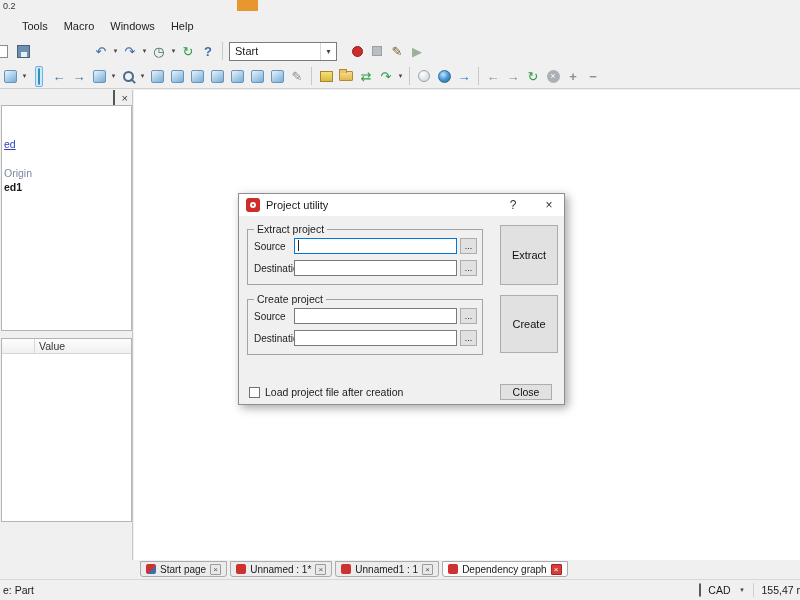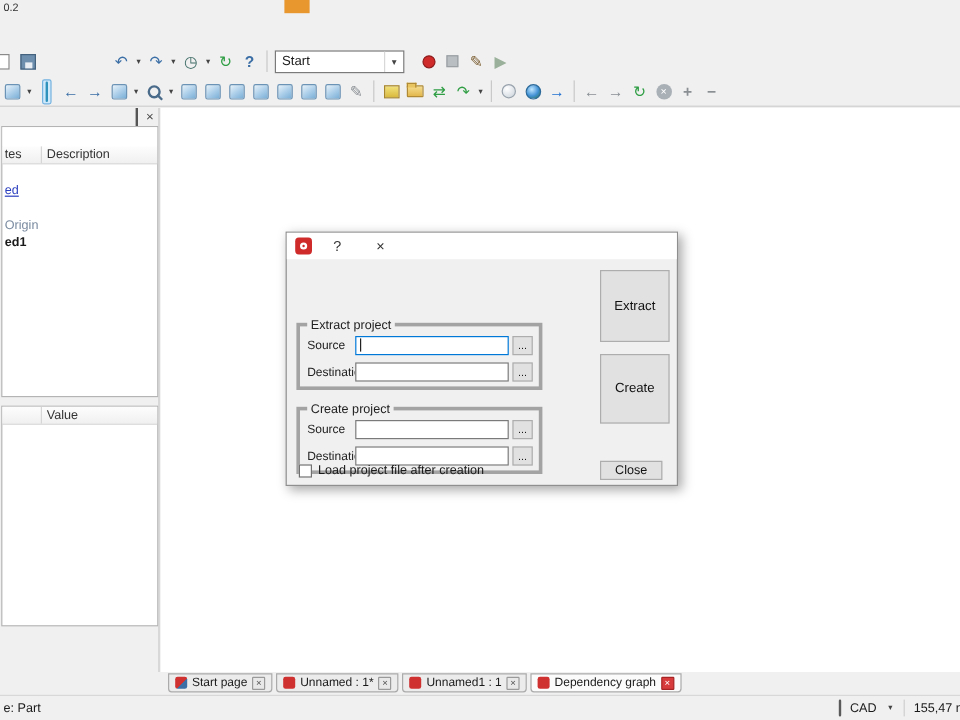--- a/index.html
+++ b/index.html
@@ -70,21 +70,21 @@
   .viewport { position:absolute; left:134px; top:90px; width:666px; height:470px; background:#ffffff; }
 
   
   .dialog { position:absolute; left:238px; top:193px; width:327px; height:212px; background:#f0f0f0; border:1px solid #8f8f8f; box-shadow:3px 3px 9px rgba(0,0,0,0.35); z-index:10; }
   .dlg-title { height:22px; background:#fff; display:flex; align-items:center; padding-left:7px; gap:6px; font-size:11px; }
   .fc-icon { width:14px; height:14px; border-radius:3px; background:#cf2b2b; position:relative; flex:0 0 auto; }
   .fc-icon::after { content:""; position:absolute; inset:4px; border:2px solid #fff; border-radius:50%; }
   .dlg-title .ttl { flex:1; }
   .dlg-btn { width:30px; text-align:center; font-size:12px; color:#333; }
   .dlg-body { position:absolute; top:22px; left:0; right:0; bottom:0; }
-  .group { position:absolute; left:8px; width:205px; height:56px; border:3px solid #a3a3a3;margin-top:40px; }
+  .group { position:absolute; left:8px; width:236px; height:56px; border:1px solid #a3a3a3; }
   .g1 { top:13px; } .g2 { top:83px; }
   .glabel { position:absolute; top:-7px; left:6px; background:#f0f0f0; padding:0 3px; font-size:10.5px; color:#222; }
   .frow { position:absolute; left:6px; right:5px; height:16px; display:flex; align-items:center; }
   .r1 { top:8px; } .r2 { top:30px; }
   .flabel { width:40px; font-size:10px; color:#222; flex:0 0 auto; }
   .inwrap { flex:1; position:relative; display:flex; }
   .txt { width:100%; height:16px; border:1px solid #7a7a7a; background:#fff; font-size:10px; padding:0 3px; font-family:"Liberation Sans",sans-serif; }
   .txt.focused { border:1px solid #0078d7; }
   .caret { position:absolute; left:4px; top:2px; width:1px; height:11px; background:#222; }
   .browse { width:17px; height:16px; margin-left:3px; background:#e1e1e1; border:1px solid #adadad; font-size:9px; display:flex; align-items:flex-end; justify-content:center; padding-bottom:2px; flex:0 0 auto; }
@@ -110,20 +110,26 @@
 </head>
 <body>
 
 <div class="screen">
 
   <div class="titlebar">
     <span class="tfrag">0.2</span>
     <div class="win-icon"></div>
   </div>
 
+  <div class="menubar">
+    <span class="menu-item">Tools</span>
+    <span class="menu-item">Macro</span>
+    <span class="menu-item">Windows</span>
+    <span class="menu-item">Help</span>
+  </div>
 
   <div class="toolbar tb1">
     <span class="tbi cut">
         <span class="css-doc"></span>
       </span>
     <span class="tbi">
         <span class="css-floppy"></span>
       </span>
     <span class="sp58"></span>
     <span class="tbi" style="color: rgb(58, 110, 165);">↶</span>
@@ -221,43 +227,40 @@
 
   <div class="dock">
     <div class="dock-header">
       <div class="dock-btns">
         <span><span class="float-ic"></span></span>
         <span class="dock-close">×</span>
       </div>
     </div>
     <div class="panel tree-panel">
       <div class="blankrow"></div>
-      <div class="colhead">
-        <span class="c1">tes</span>
-        <span class="c2">Description</span>
-      </div>
       <div class="treelist">
         <div class="treerow" style="color: rgb(43, 63, 191); text-decoration: underline;">ed</div>
         <div class="treerow tr2" style="color: rgb(122, 138, 160);">Origin</div>
         <div class="treerow bold" style="color: rgb(26, 26, 26);">ed1</div>
       </div>
     </div>
     <div class="panel prop-panel">
       <div class="colhead">
         <span class="c1"></span>
         <span class="c2">Value</span>
       </div>
     </div>
   </div>
 
   <div class="viewport"></div>
 
   <div class="dialog">
     <div class="dlg-title">
       <div class="fc-icon"></div>
+      <span class="ttl">Project utility</span>
       <span class="dlg-btn">?</span>
       <span class="dlg-btn">×</span>
     </div>
     <div class="dlg-body">
 
       <div class="group g1">
         <span class="glabel">Extract project</span>
         <div class="frow r1">
           <span class="flabel">Source</span>
           <span class="inwrap">

